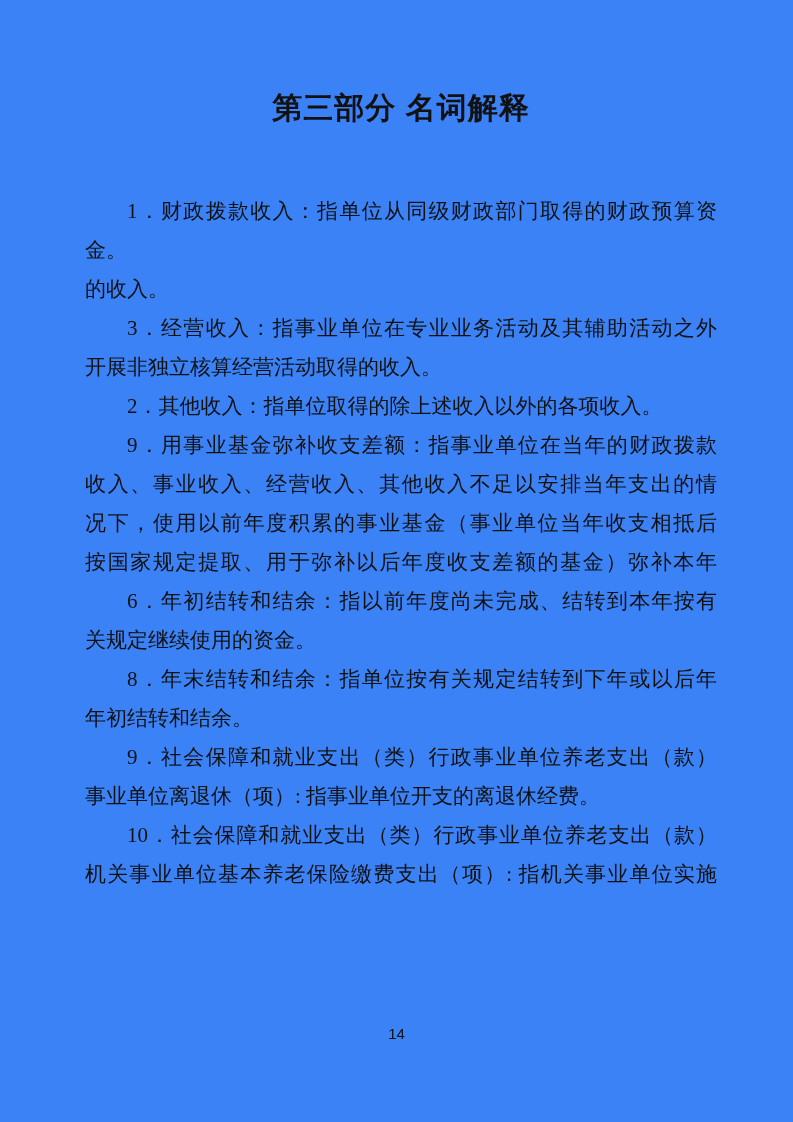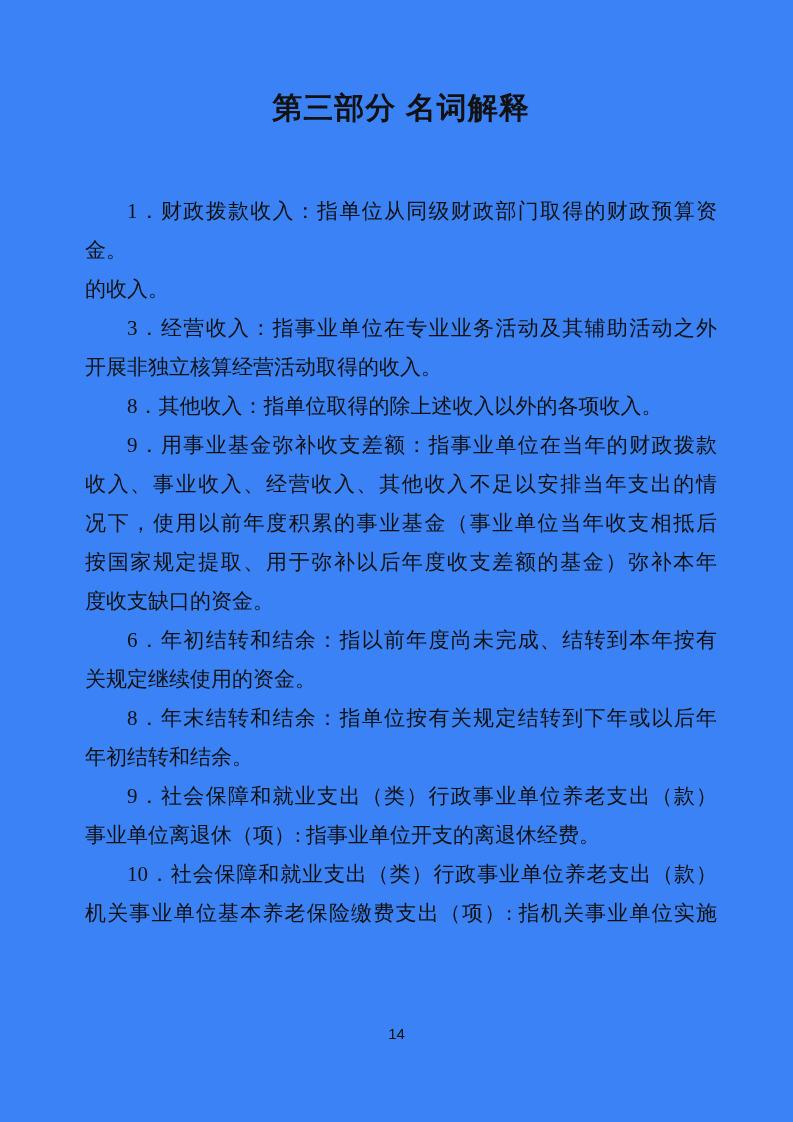--- a/index.html
+++ b/index.html
@@ -69,26 +69,25 @@
 
 <div class="page">
   <h1 class="doc-title">第三部分 名词解释</h1>
 
   <div class="doc-body" id="paragraphs">
       <div class="line first">1．财政拨款收入：指单位从同级财政部门取得的财政预算资</div>
       <div class="line para-end">金。</div>
       <div class="line para-end">的收入。</div>
       <div class="line first">3．经营收入：指事业单位在专业业务活动及其辅助活动之外</div>
       <div class="line para-end">开展非独立核算经营活动取得的收入。</div>
-      <div class="line first para-end">8．其他收入：指单位取得的除上述收入以外的各项收入。</div>
+      <div class="line first para-end">2．其他收入：指单位取得的除上述收入以外的各项收入。</div>
       <div class="line first">9．用事业基金弥补收支差额：指事业单位在当年的财政拨款</div>
       <div class="line">收入、事业收入、经营收入、其他收入不足以安排当年支出的情</div>
       <div class="line">况下，使用以前年度积累的事业基金（事业单位当年收支相抵后</div>
       <div class="line">按国家规定提取、用于弥补以后年度收支差额的基金）弥补本年</div>
-      <div class="line para-end">度收支缺口的资金。</div>
       <div class="line first">6．年初结转和结余：指以前年度尚未完成、结转到本年按有</div>
       <div class="line para-end">关规定继续使用的资金。</div>
       <div class="line first">8．年末结转和结余：指单位按有关规定结转到下年或以后年</div>
       <div class="line para-end">年初结转和结余。</div>
       <div class="line first">9．社会保障和就业支出（类）行政事业单位养老支出（款）</div>
       <div class="line para-end">事业单位离退休（项）: 指事业单位开支的离退休经费。</div>
       <div class="line first">10．社会保障和就业支出（类）行政事业单位养老支出（款）</div>
       <div class="line">机关事业单位基本养老保险缴费支出（项）: 指机关事业单位实施</div>
     </div>
 

